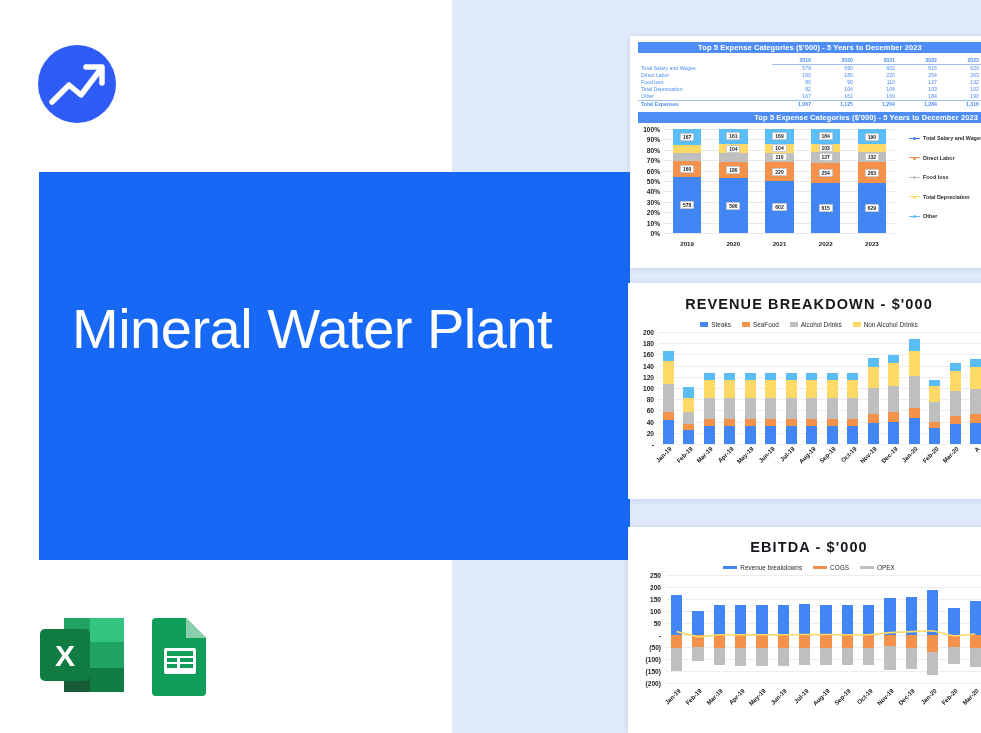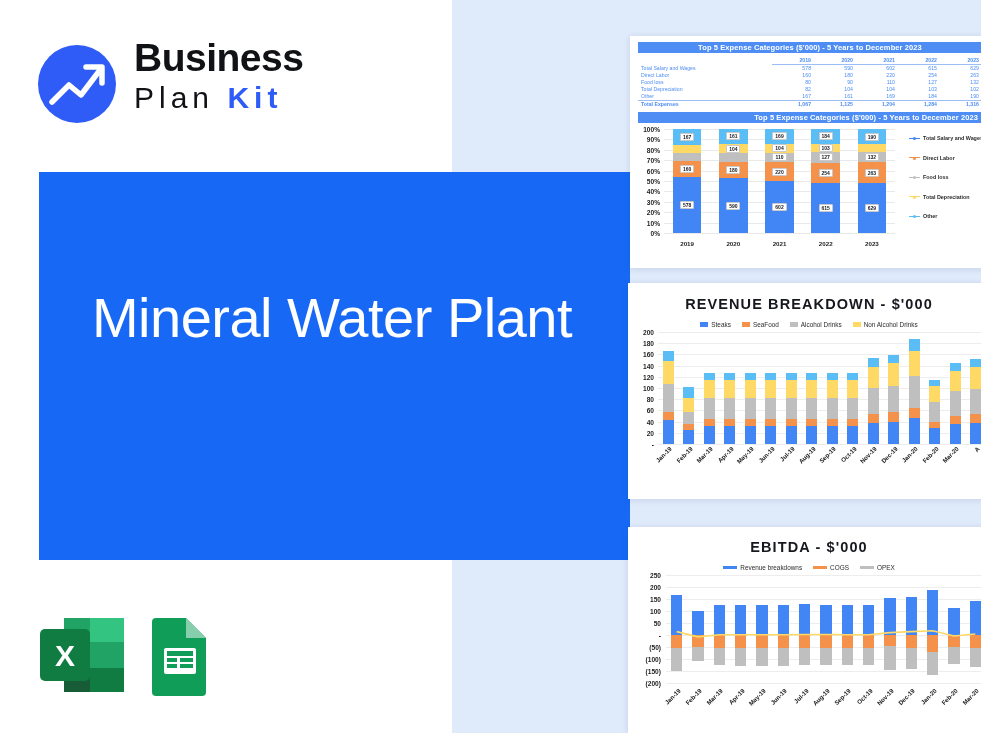--- a/index.html
+++ b/index.html
@@ -25,24 +25,23 @@
   .logo{position:absolute;left:38px;top:32px;width:300px;height:105px;}
   .logo-mark{position:absolute;left:0;top:13px;width:78px;height:78px;border-radius:50%;background:#2f5bf6;}
   .logo-mark svg{position:absolute;left:0;top:0;}
   .logo-text{position:absolute;left:96px;top:6px;width:210px;}
   .logo-l1{font-size:39px;font-weight:bold;color:#111216;letter-spacing:-0.5px;line-height:1.0;}
   .logo-l2{font-size:30px;font-weight:500;color:#111216;letter-spacing:5px;line-height:1.25;margin-top:2px;}
   .logo-l2 .kit{color:#2f5bf6;font-weight:bold;}
 
   
   .headline{
-    position:absolute;left:72px;top:282px;width:520px;
+    position:absolute;left:72px;top:293px;width:520px;
     color:#ffffff;font-size:56px;line-height:1.29;font-weight:400;
     letter-spacing:-0.5px;
-    text-align:center;
   }
 
   
   .footer{position:absolute;left:38px;top:612px;height:88px;display:flex;align-items:center;gap:22px;}
   .xls-icon{position:relative;width:88px;height:80px;}
   .gs-icon{position:relative;width:64px;height:80px;}
   .footer-label{font-size:30px;font-weight:bold;color:#16181d;letter-spacing:-0.3px;margin-left:10px;}
 
   
   .card{position:absolute;background:#ffffff;box-shadow:0 1px 6px rgba(22,45,90,.13);overflow:hidden;}
@@ -98,27 +97,20 @@
 
   <div class="bg-light"></div>
   <div class="bg-blue"></div>
 
   <div class="logo">
     <div class="logo-mark">
       <svg width="78" height="78" viewBox="0 0 78 78">
         <path d="M14 57 L31 40 L43 50 L62 25" fill="none" stroke="#ffffff" stroke-width="5.5" stroke-linecap="round" stroke-linejoin="round"></path>
         <path d="M48 22 L64 22 L64 38" fill="none" stroke="#ffffff" stroke-width="5.5" stroke-linecap="round" stroke-linejoin="round"></path>
       </svg>
-    </div>
-    <div class="logo-text">
-      <div class="logo-l1">Business</div>
-      <div class="logo-l2">
-        <span>Plan</span>
-        <span class="kit">Kit</span>
-      </div>
     </div>
   </div>
 
   <div class="headline">Mineral Water Plant</div>
 
   <div class="footer">
     <div class="xls-icon">
       <svg width="88" height="80" viewBox="0 0 88 80">
         <rect x="26" y="2" width="60" height="24" fill="#21a366"></rect>
         <rect x="26" y="26" width="60" height="26" fill="#107c41"></rect>

